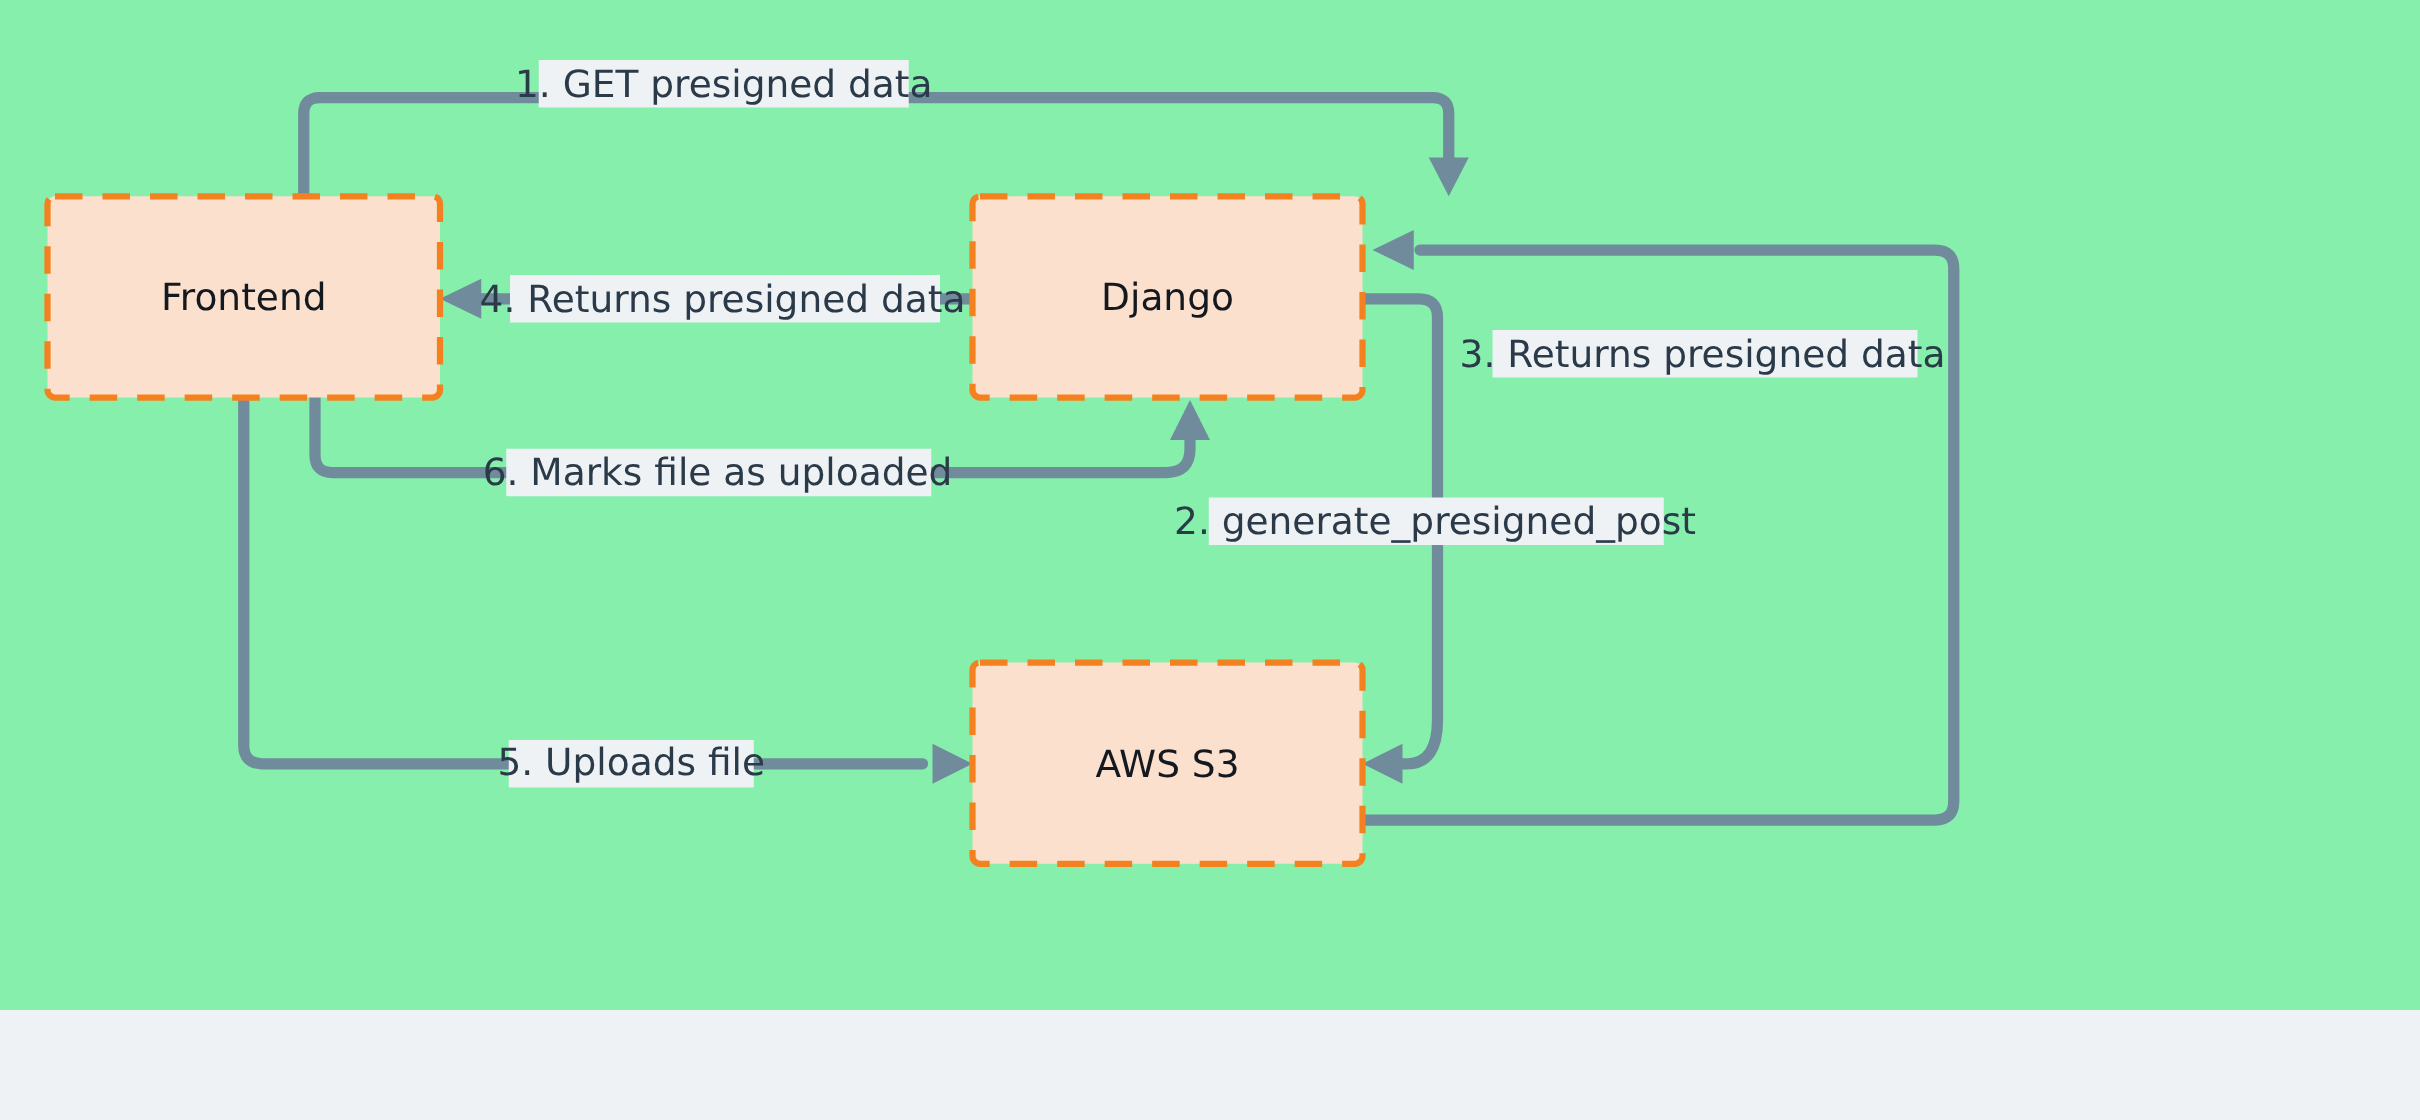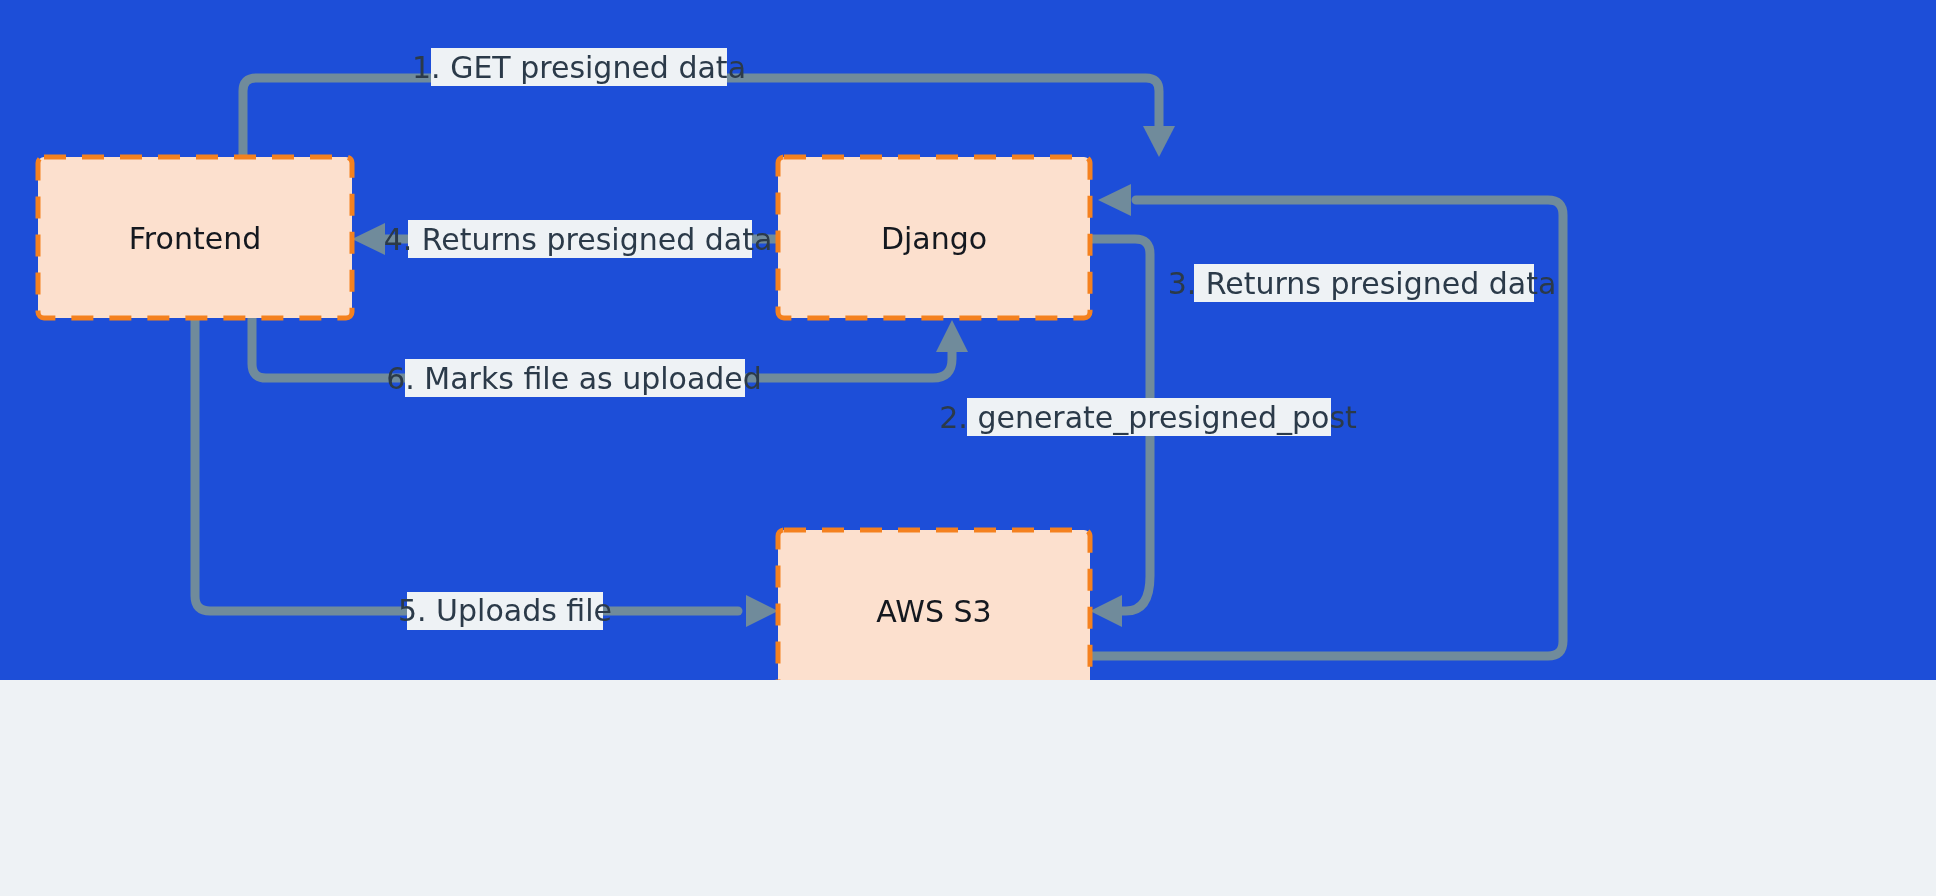--- a/index.html
+++ b/index.html
@@ -7,22 +7,22 @@
     margin: 0;
     padding: 0;
     background: #eef2f5;
   }
   body {
     font-family: "DejaVu Sans", sans-serif;
   }
   #diagram-root {
     position: relative;
     width: 1936px;
-    height: 680px;
-    background: #1d4ed8;
+    height: 808px;
+    background: #86efac;
     overflow: hidden;
   }
   #diagram-svg {
     position: absolute;
     top: 0;
     left: 0;
     width: 1936px;
     height: 896px;
     display: block;
   }

